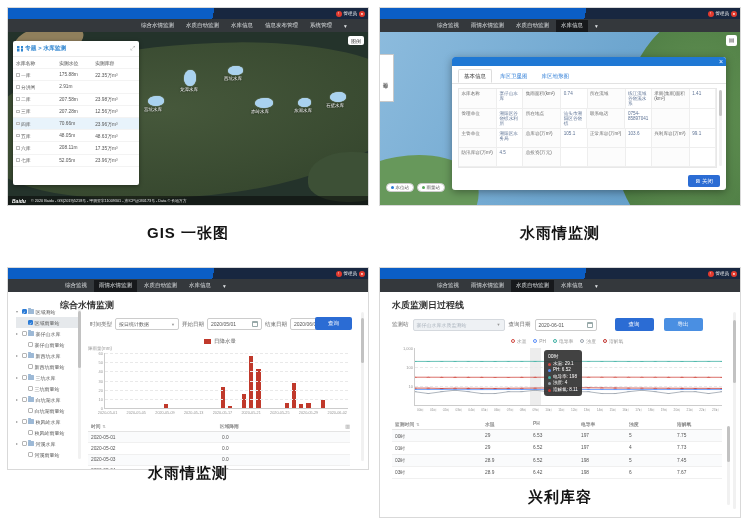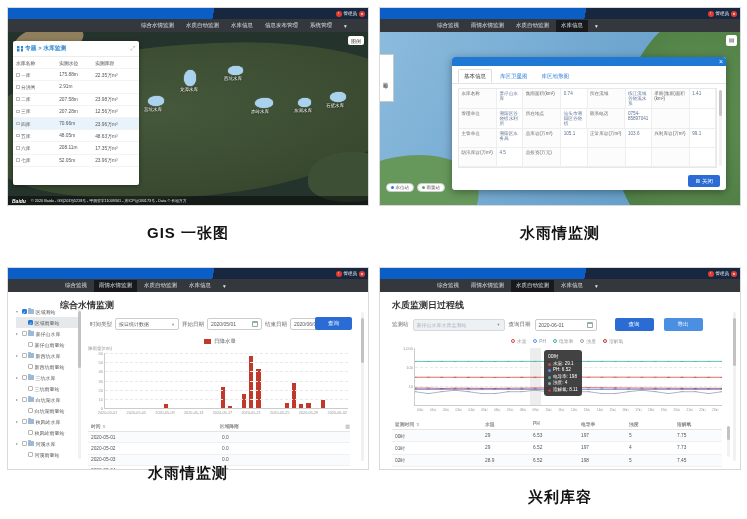--- a/index.html
+++ b/index.html
@@ -2,21 +2,21 @@
 <html><head>
 <meta charset="utf-8">
 <style>
   *{box-sizing:border-box;margin:0;padding:0}
   html,body{width:747px;height:519px;background:#fff;font-family:"Liberation Sans",sans-serif;overflow:hidden}
   body{position:relative}
   .shot{position:absolute;width:362px;background:#fff;border:1px solid #d9d9d9;overflow:hidden}
   #p1{left:7px;top:7px;height:199px}
   #p2{left:379px;top:7px;height:199px}
   #p3{left:7px;top:267px;height:203px}
-  #p4{left:379px;top:267px;height:203px}
+  #p4{left:379px;top:267px;height:251px}
   .caption{position:absolute;width:362px;text-align:center;font-weight:bold;font-size:15px;color:#141414;letter-spacing:1px}
   
   .topbar{height:11px;background:linear-gradient(100deg,#0b5ec6 0%,#0b5ec6 57%,#182740 57%,#182740 100%);display:flex;align-items:center}
   .tb-right{margin-left:auto;display:flex;align-items:center;gap:2px;padding-right:3px}
   .reddot{width:6px;height:6px;border-radius:50%;background:#e23a2e;color:#fff;font-size:4px;line-height:6px;text-align:center}
   .tb-user{font-size:4.5px;color:#fff}
   .nav{height:13px;background:#34383c;display:flex;align-items:center;gap:2px}
   .navitem{font-size:5.5px;color:#e3e6e8;padding:2.5px 5px;white-space:nowrap}
   .navitem.active{background:#17191c}
   

